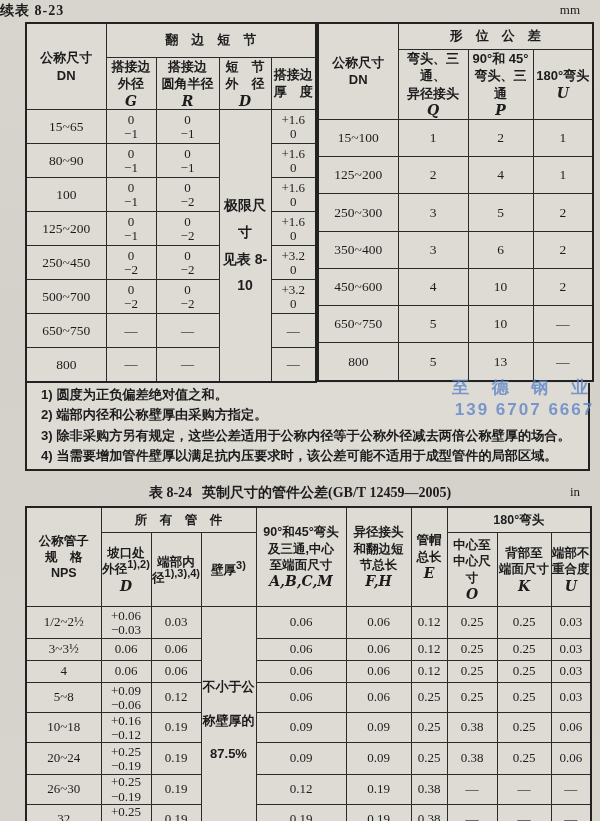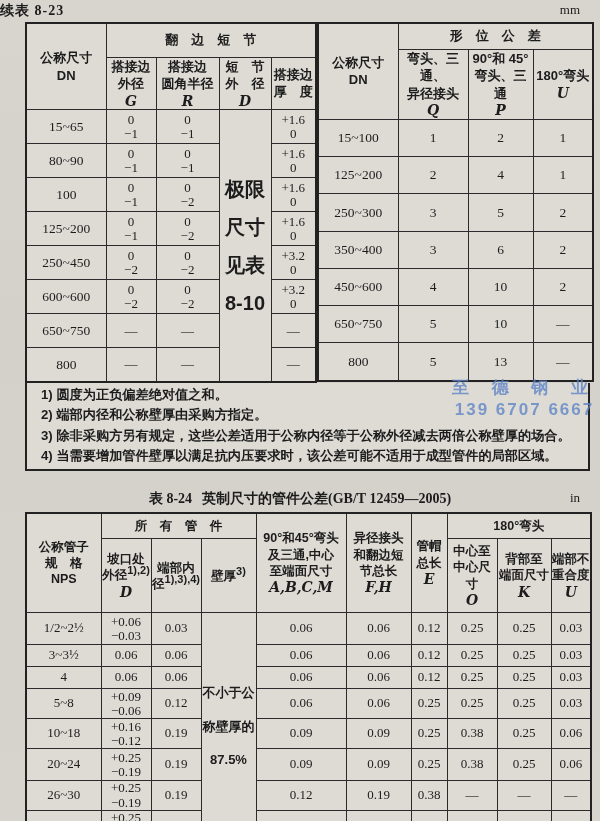--- a/index.html
+++ b/index.html
@@ -26,40 +26,40 @@
   .t1l{width:290px;border:2px solid #222;}
   .t1r{width:275px;border:2px solid #222;}
   th{font-weight:bold;font-size:13px;font-family:"Liberation Sans","DejaVu Sans",sans-serif;line-height:1.35;}
   td{font-size:13.5px;line-height:1.15;}
   .pre{white-space:pre-line;}
   .sym{font-family:"DejaVu Serif",serif;font-style:italic;font-weight:bold;font-size:14px;line-height:1.2;}
   .hr1{height:26px;}
   .hr2{height:62px;}
   .t1l tbody tr{height:34px;}
   .tol{font-size:13px;line-height:1.1;}
-  .dlim{font-size:20px;font-weight:bold;font-family:"Liberation Sans","DejaVu Sans",sans-serif;line-height:1.9;}
+  .dlim{font-size:14px;font-weight:bold;font-family:"Liberation Sans","DejaVu Sans",sans-serif;line-height:1.9;}
 
   .notes{
     box-sizing:border-box;width:565px;height:88px;
     border:2px solid #222;border-top:0;background:#dedbd5;
     padding:2px 6px 0 14px;
     font-family:"Liberation Sans","DejaVu Sans",sans-serif;
     font-size:13.2px;font-weight:600;line-height:20.5px;
     position:relative;
   }
   .watermark{
     position:absolute;left:405px;top:-6px;width:185px;
     color:rgba(94,133,198,0.8);
     font-family:"Liberation Sans","DejaVu Sans",sans-serif;
     text-align:center;pointer-events:none;
   }
   .wm1{font-size:17px;letter-spacing:9px;line-height:22px;}
   .wm2{font-size:17px;letter-spacing:2px;line-height:22px;}
 
-  .caprow2{position:relative;height:20px;margin-top:19px;}
+  .caprow2{position:relative;height:20px;margin-top:13px;}
   .t2{margin-left:25px;width:565px;height:322px;border:2px solid #222;margin-top:2px;}
   .t2 th{font-size:12.5px;line-height:1.3;}
   .t2 td{font-size:13px;}
   .t2 .hr1{height:26px;}
   .t2 .hr2{height:74px;}
   sup{font-size:11px;vertical-align:super;line-height:0;}
   .wallcell{font-size:13.5px;font-weight:bold;font-family:"Liberation Sans","DejaVu Sans",sans-serif;line-height:2.6;}
   .r32{height:32px;} .r22{height:22px;} .r30{height:30px;} .r27{height:27px;}
 </style>
 </head>
@@ -151,21 +151,21 @@
           <tr>
             <td>250~450</td>
             <td class="pre tol">0
 −2</td>
             <td class="pre tol">0
 −2</td>
             <td class="pre tol">+3.2
 0</td>
           </tr>
           <tr>
-            <td>600~600</td>
+            <td>500~700</td>
             <td class="pre tol">0
 −2</td>
             <td class="pre tol">0
 −2</td>
             <td class="pre tol">+3.2
 0</td>
           </tr>
           <tr>
             <td>650~750</td>
             <td class="tol">—</td>

